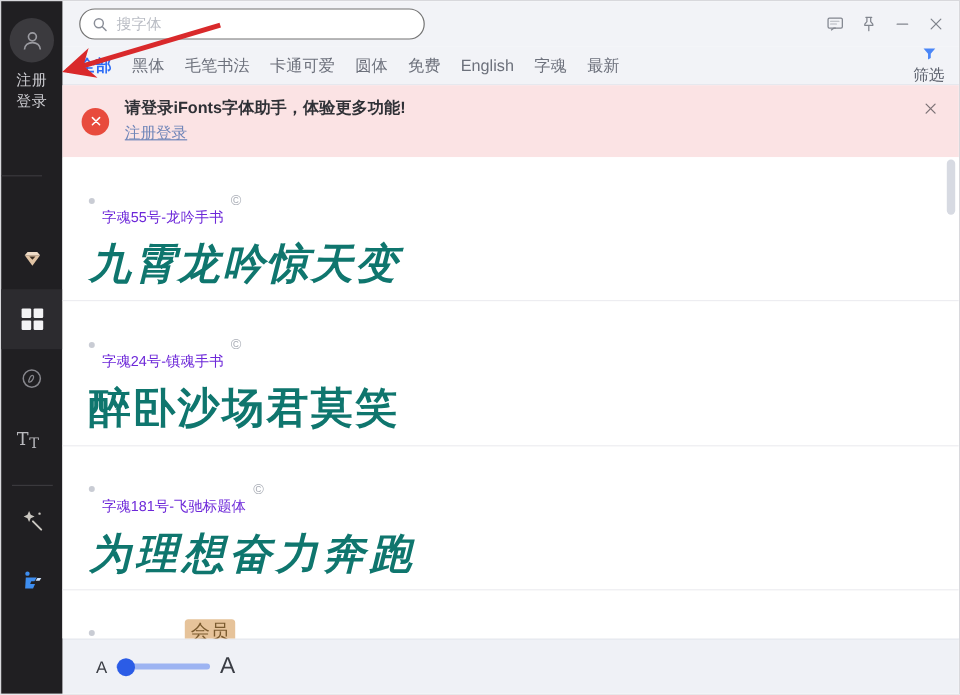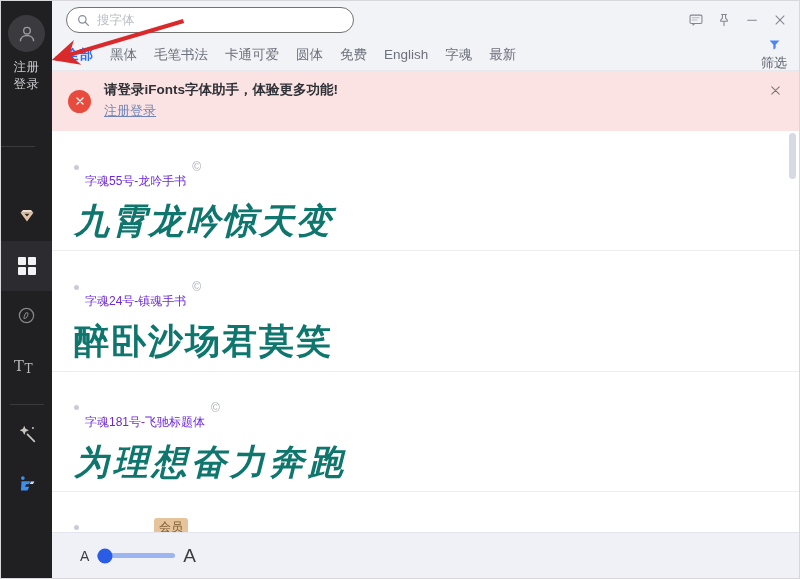--- a/index.html
+++ b/index.html
@@ -173,21 +173,21 @@
   .dot {
     width: 5px; height: 5px; border-radius: 50%;
     background: #c9ccd4; flex: 0 0 5px;
   }
   .font-name {
     font-size: 12px; color: #6d28d9; margin-top: 29px;
   }
   .copy-mark { font-size: 12px; color: #a9adb6; }
   .vip-badge {
     background: #e6c39a; color: #7a5a2e;
-    font-size: 12px; border-radius: 3px;
+    font-size: 16px; border-radius: 3px;
     padding: 1px 5px; margin-left: 3px; text-decoration: underline;
   }
   .font-sample {
     margin-top: 10px;
     font-size: 35px;
     color: #0f766e;
     line-height: 1.18;
     white-space: nowrap;
     letter-spacing: 2px;
   }

